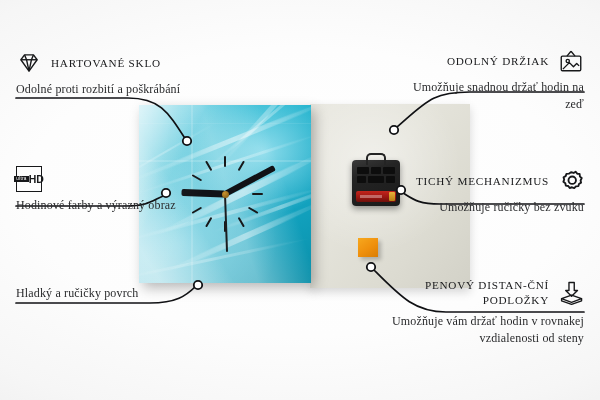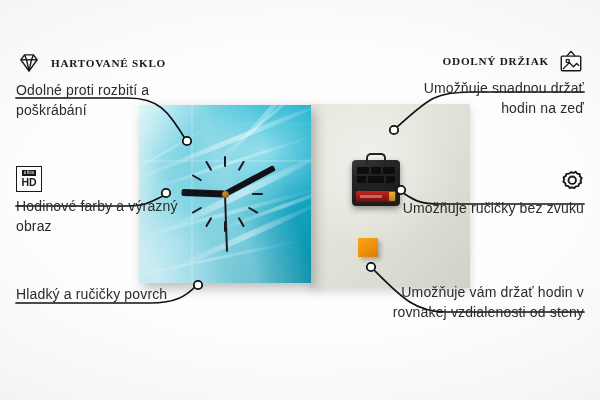--- a/index.html
+++ b/index.html
@@ -97,44 +97,44 @@
     position:absolute;left:50%;top:50%;width:7px;height:7px;margin:-3.5px 0 0 -3.5px;
     border-radius:50%;background:radial-gradient(circle at 35% 32%,#c9922f,#7b5612);z-index:9;
   }
   
   #wires{position:absolute;left:0;top:0;width:600px;height:400px;z-index:7;}
   
   .feature{position:absolute;z-index:8;}
   .feat-head{display:flex;align-items:center;gap:9px;}
   .feat-title{
     font-family:"Liberation Serif", serif;
-    font-size:11.2px;font-weight:700;letter-spacing:.75px;color:#18191b;
+    font-size:11.2px;font-weight:400;letter-spacing:.75px;color:#18191b;
     line-height:1.34;text-transform:uppercase;
   }
   .feat-desc{
-    font-family:Liberation Sans, sans-serif;
-    font-size:14px;color:#2a2b2d;line-height:1.42;letter-spacing:.15px;
+    font-family:Liberation Serif, serif;
+    font-size:12px;color:#2a2b2d;line-height:1.42;letter-spacing:.15px;
     margin-top:5px;
   }
   .icon{width:26px;height:26px;flex:0 0 26px;display:block;}
   .feature.left .feat-head{justify-content:flex-start;}
   .feature.left .feat-desc{text-align:left;}
   .feature.right .feat-head{justify-content:flex-end;}
   .feature.right .feat-title{text-align:right;}
   .feature.right .feat-desc{text-align:right;}
   
   #f-glass  {left:16px;  top:50px;  width:170px;}
   #f-print  {left:16px;  top:166px; width:170px;}
   #f-edges  {left:16px;  top:280px; width:180px;}
   #f-holder {right:16px; top:48px;  width:182px;}
   #f-mech   {right:16px; top:168px; width:190px;}
   #f-foam   {right:16px; top:278px; width:196px;}
   .hd-badge{
     width:26px;height:26px;border:1.6px solid #17181a;box-sizing:border-box;
-    display:flex;flex-direction:column;align-items:center;justify-content:center;
+    display:flex;align-items:center;justify-content:center;
     font-family:"Liberation Sans", sans-serif;color:#17181a;line-height:1;
   }
   .hd-badge .u{font-size:4.6px;letter-spacing:.3px;background:#17181a;color:#fff;padding:.6px 2px;}
   .hd-badge .h{font-size:10.5px;font-weight:700;margin-top:1px;}
 </style>
 </head>
 <body>
 
 <div id="stage">
 
@@ -281,30 +281,41 @@
           <circle cx="12" cy="16" r="2"></circle>
           <path d="M6 26 L14 18 L19 23 L23 19 L26 22"></path>
         </g>
       </svg>
     </div>
     <div class="feat-desc">Umožňuje snadnou držať hodin na zeď</div>
   </div>
 
   <div class="feature right" id="f-mech">
     <div class="feat-head">
+      <div class="feat-title">TICHÝ MECHANIZMUS</div>
       <svg class="icon" viewBox="0 0 32 32">
         <g fill="none" stroke="#17181a" stroke-width="2.3" stroke-linejoin="round">
           <path d="M16 5.2 L19.3 6.1 L21.6 4.6 L23.9 7.2 L26.6 7.2 L27 10.6 L29.2 12.4 L27.8 15.4
                    L28.4 18 L25.8 19.6 L25.1 22.3 L22 22.6 L20 24.8 L17.2 23.7 L14.4 24.6
                    L12.6 22.2 L9.6 21.6 L9 18.8 L6.6 17 L7.6 14.2 L6.8 11.4 L9.4 10 L10.4 7.2
                    L13.4 7 Z"></path>
           <circle cx="17.5" cy="15" r="4.6"></circle>
         </g>
       </svg>
     </div>
     <div class="feat-desc">Umožňuje ručičky bez zvuku</div>
   </div>
 
   <div class="feature right" id="f-foam">
+    <div class="feat-head">
+      <div class="feat-title">PENOVÝ DISTAN-ČNÍ PODLOŽKY</div>
+      <svg class="icon" viewBox="0 0 32 32">
+        <g fill="none" stroke="#17181a" stroke-width="1.7" stroke-linejoin="round">
+          <path d="M13.5 3 H20 V13 H24 L16.7 20 L9.5 13 H13.5 Z"></path>
+          <path d="M16.7 18.5 L29 23 L16.7 27.5 L4.4 23 Z"></path>
+          <path d="M4.4 23 V25.6 L16.7 30 L29 25.6 V23"></path>
+        </g>
+      </svg>
+    </div>
     <div class="feat-desc">Umožňuje vám držať hodin v rovnakej vzdialenosti od steny</div>
   </div>
 
 </div>
 
 </body></html>

